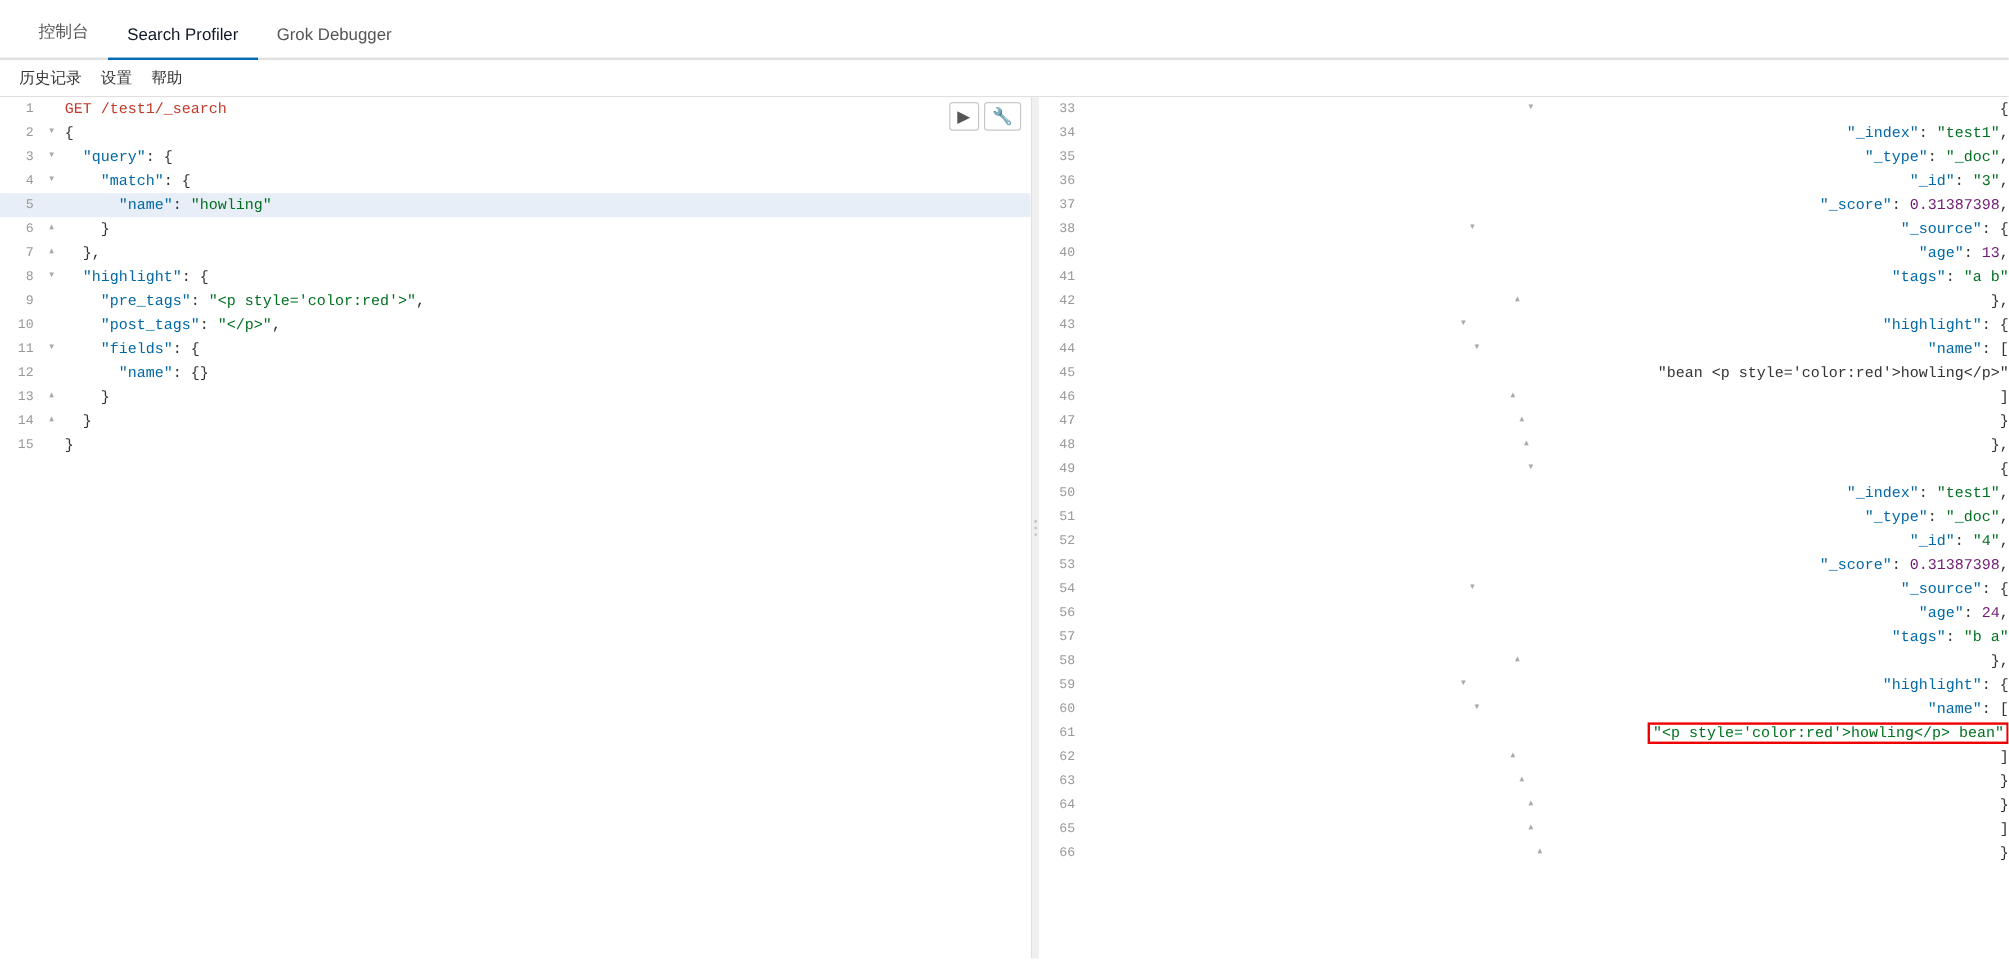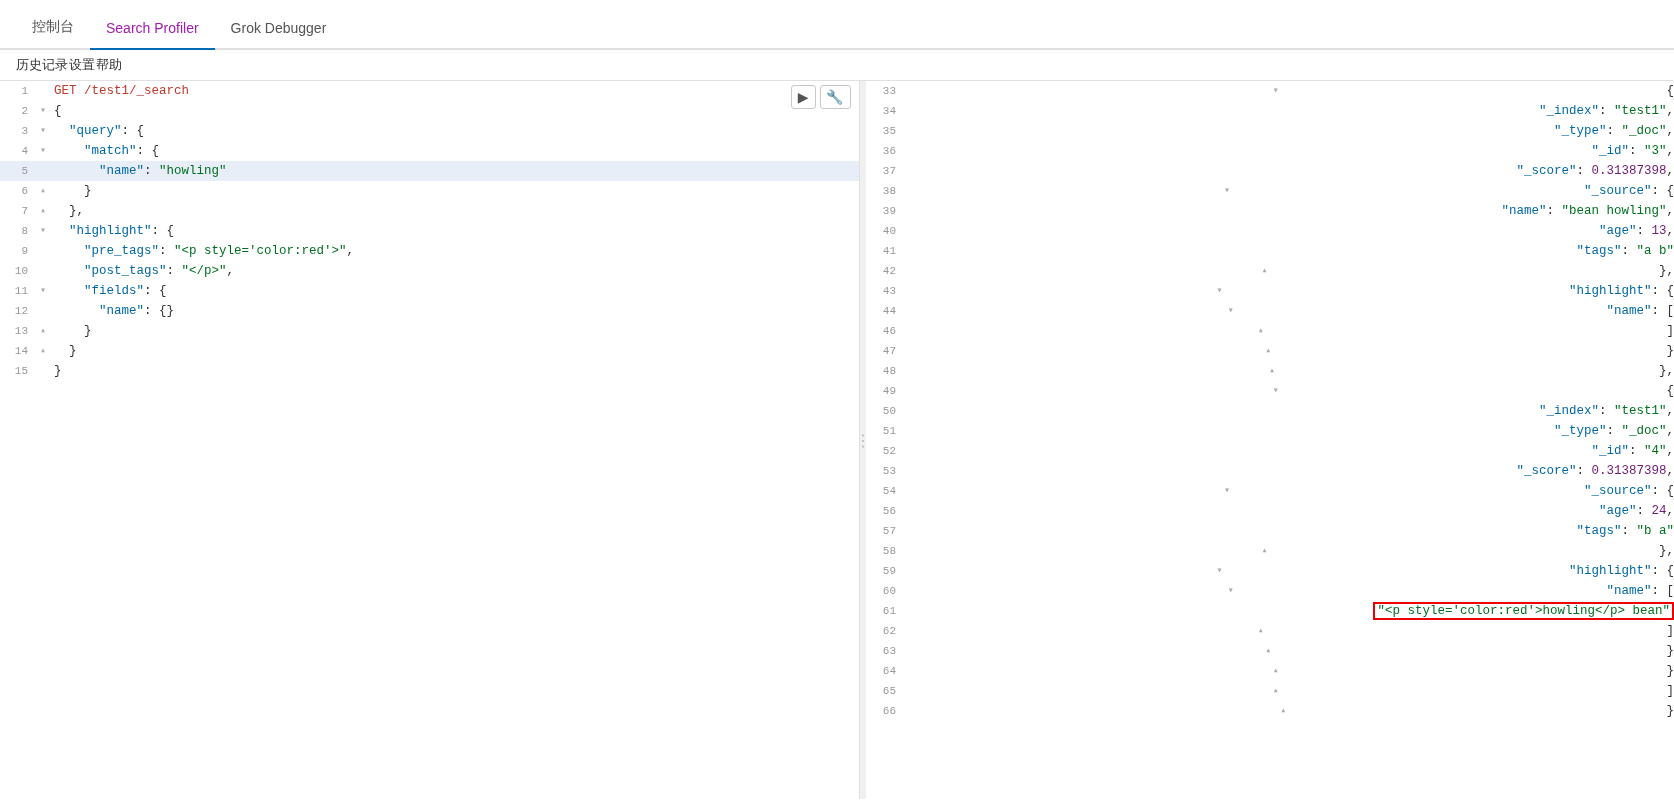--- a/index.html
+++ b/index.html
@@ -17,32 +17,32 @@
       padding: 12px 16px;
       cursor: pointer;
       font-size: 14px;
       color: #555;
       border-bottom: 2px solid transparent;
       margin-bottom: -2px;
       white-space: nowrap;
       text-align: right;
     }
     .top-nav .tab.active {
-      color: #a21caf;
+      color: #0f172a;
       border-bottom: 2px solid #006bb4;
       font-weight: 500;
     }
 
     
     .secondary-nav {
       display: flex;
       align-items: center;
       padding: 6px 16px;
       border-bottom: 1px solid #e0e0e0;
-      gap: 1px;
+      gap: 16px;
     }
     .secondary-nav .nav-item {
       font-size: 13px;
       color: #333;
       cursor: pointer;
     }
 
     
     .main-layout {
       display: flex;
@@ -313,25 +313,20 @@
         <span class="line-num">37</span>
         <span class="fold-gutter"> </span>
         <span class="result-content">    <span class="key">"_score"</span>: <span class="num">0.31387398</span>,</span>
       </div>
       <div class="result-line">
         <span class="line-num">38</span>
         <span class="fold-gutter">▾</span>
         <span class="result-content">    <span class="key">"_source"</span>: {</span>
       </div>
       <div class="result-line">
-        <span class="line-num">39</span>
-        <span class="fold-gutter"> </span>
-        <span class="result-content">      <span class="key">"name"</span>: <span class="str">"bean howling"</span>,</span>
-      </div>
-      <div class="result-line">
         <span class="line-num">40</span>
         <span class="fold-gutter"> </span>
         <span class="result-content">      <span class="key">"age"</span>: <span class="num">13</span>,</span>
       </div>
       <div class="result-line">
         <span class="line-num">41</span>
         <span class="fold-gutter"> </span>
         <span class="result-content">      <span class="key">"tags"</span>: <span class="str">"a b"</span></span>
       </div>
       <div class="result-line">
@@ -341,20 +336,25 @@
       </div>
       <div class="result-line">
         <span class="line-num">43</span>
         <span class="fold-gutter">▾</span>
         <span class="result-content">    <span class="key">"highlight"</span>: {</span>
       </div>
       <div class="result-line">
         <span class="line-num">44</span>
         <span class="fold-gutter">▾</span>
         <span class="result-content">      <span class="key">"name"</span>: [</span>
+      </div>
+      <div class="result-line">
+        <span class="line-num">45</span>
+        <span class="fold-gutter"> </span>
+        <span class="result-content">        "bean &lt;p style='color:red'&gt;howling&lt;/p&gt;"</span>
       </div>
       <div class="result-line">
         <span class="line-num">46</span>
         <span class="fold-gutter">▴</span>
         <span class="result-content">      ]</span>
       </div>
       <div class="result-line">
         <span class="line-num">47</span>
         <span class="fold-gutter">▴</span>
         <span class="result-content">    }</span>

